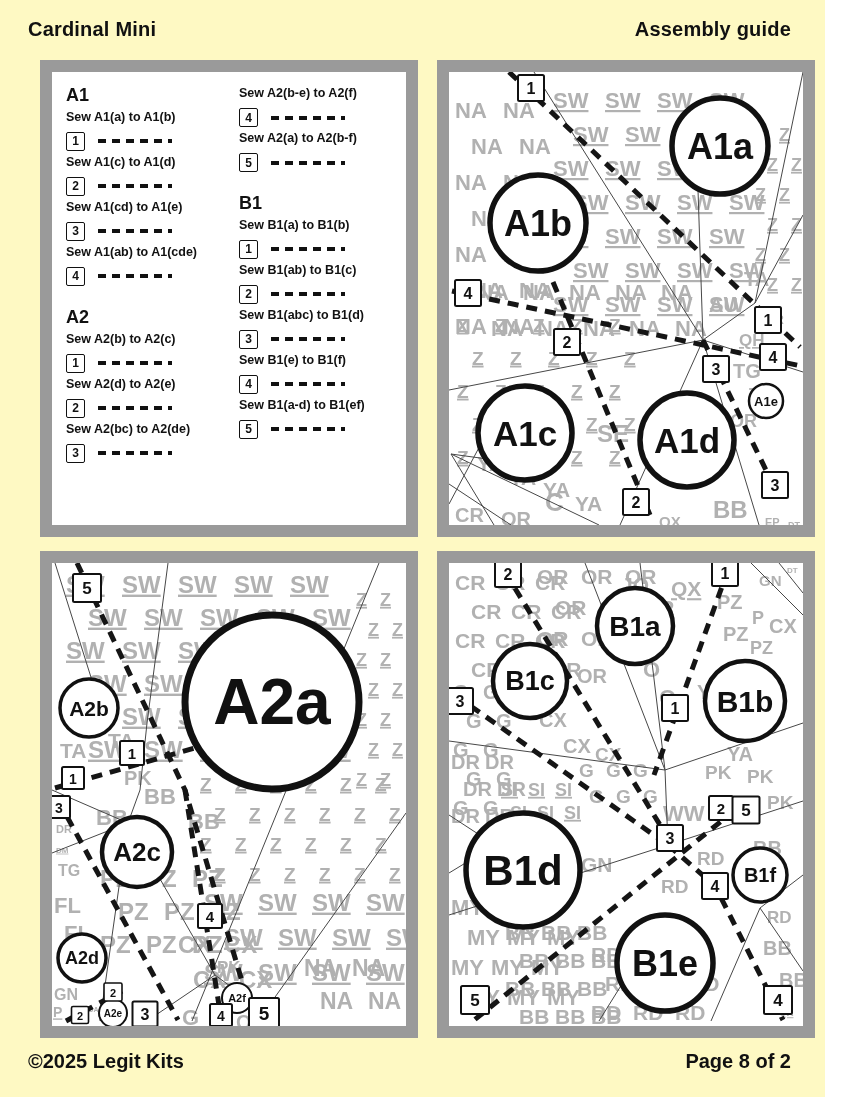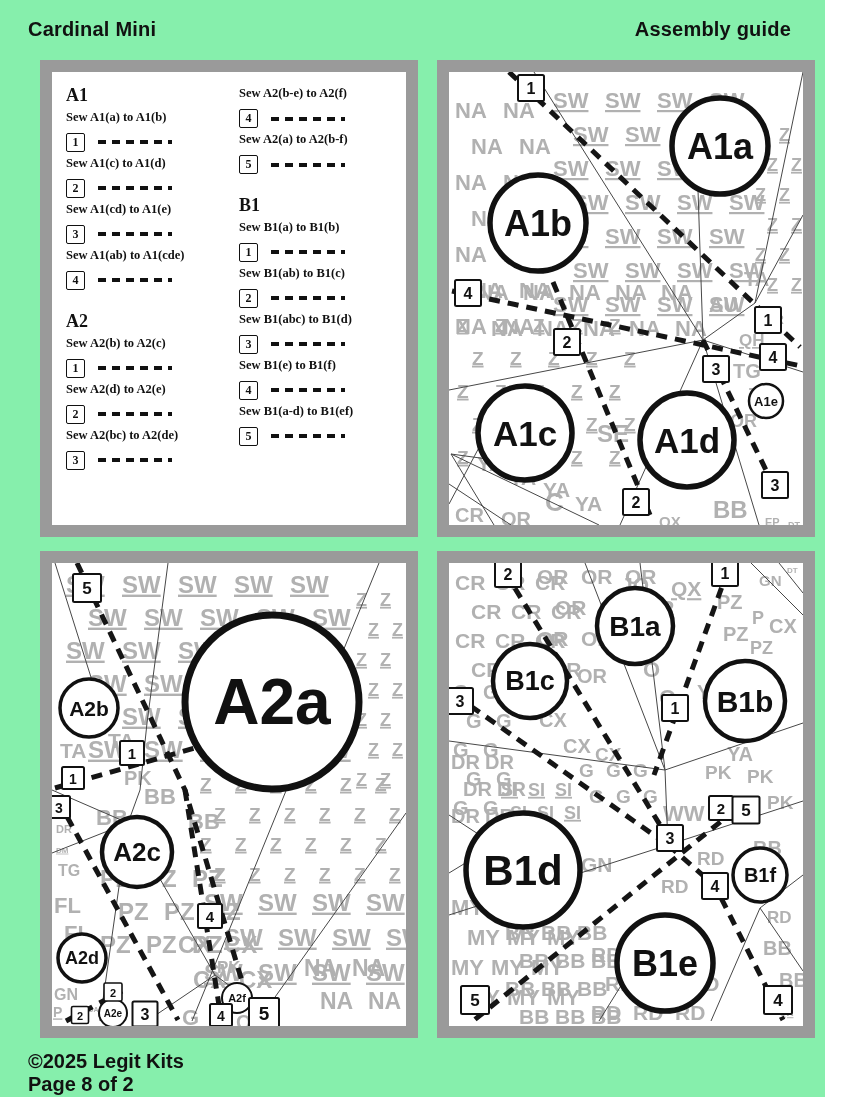--- a/index.html
+++ b/index.html
@@ -1,31 +1,31 @@
 <!DOCTYPE html>
 <html><head>
 <meta charset="utf-8">
 <style>
   html,body{margin:0;padding:0;background:#fff;}
-  .page{position:relative;width:825px;height:1097px;background:#86efac;overflow:hidden;
+  .page{position:relative;width:825px;height:1097px;background:#fef9c3;overflow:hidden;
         font-family:"Liberation Sans",sans-serif;color:#111;}
   .header-bar{position:absolute;left:28px;right:34px;top:18px;display:flex;
         justify-content:space-between;align-items:baseline;}
   .h-title,.h-sub{font-size:20px;font-weight:bold;letter-spacing:.2px;}
   .footer-bar{position:absolute;left:28px;right:34px;top:1050px;display:flex;
-        justify-content:space-between;align-items:baseline;flex-direction:column;}
+        justify-content:space-between;align-items:baseline;}
   .f-left,.f-right{font-size:20px;font-weight:bold;}
   .panel{position:absolute;box-sizing:border-box;border:12px solid #9a9a9a;background:#fff;}
   .p-instr{left:40px;top:60px;width:378px;height:477px;padding:12px 10px 0 14px;}
   .p-a1{left:437px;top:60px;width:378px;height:477px;}
   .p-a2{left:40px;top:551px;width:378px;height:487px;}
   .p-b1{left:437px;top:551px;width:378px;height:487px;}
   .svg-host{width:100%;height:100%;}
   .svg-host svg{display:block;width:100%;height:100%;}
-  .instr-cols{display:flex;gap:16px;font-family:Liberation Serif, serif;}
+  .instr-cols{display:flex;gap:16px;}
   .instr-col{flex:1;min-width:0;}
   .instr-col > :first-child{margin-top:2px;}
   .blk-heading{font-size:18px;font-weight:bold;margin-top:22px;line-height:1.1;}
   .step-label{font-size:12.5px;font-weight:bold;margin-top:4px;white-space:nowrap;}
   .step-row{display:flex;align-items:center;margin-top:8px;}
   .step-num{box-sizing:border-box;width:19px;height:19px;border:1.5px solid #111;
         border-radius:2px;font-size:12px;font-weight:bold;display:flex;
         align-items:center;justify-content:center;background:#fff;}
   .step-dash{display:inline-block;width:74px;height:4px;margin-left:13px;
         background:repeating-linear-gradient(90deg,#111 0 8px,transparent 8px 14px);}

